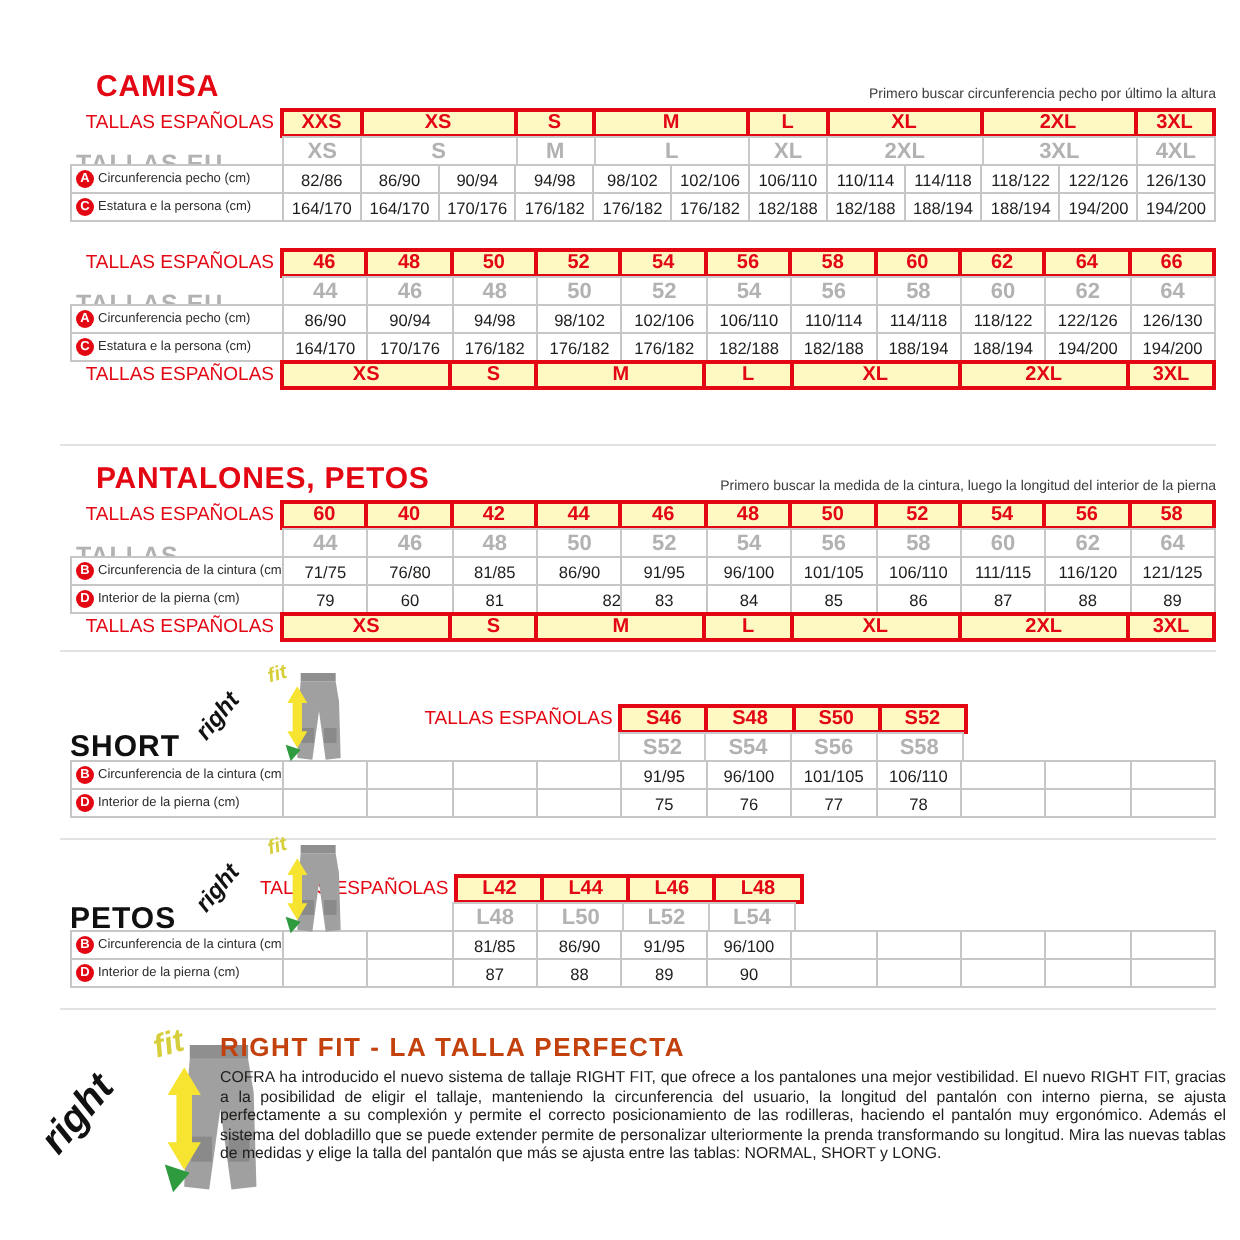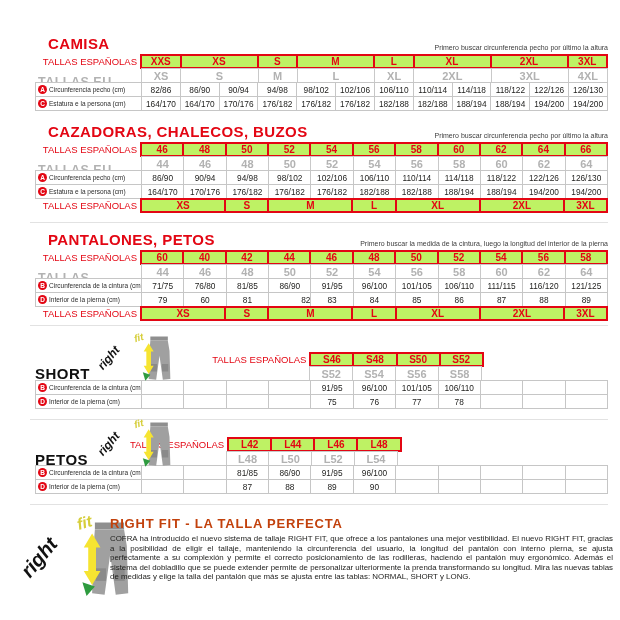--- a/index.html
+++ b/index.html
@@ -14,21 +14,21 @@
   .sec-note { font-size:7px; color:#3c3c3c; white-space:nowrap; padding-bottom:1px; }
 
   
   .trow { display:flex; height:15px; }
   .trow + .trow { margin-top:-1px; }
   .cell { box-sizing:border-box; display:flex; align-items:center; justify-content:center;
           border:1px solid transparent; margin-left:-1px; white-space:nowrap; min-width:0; }
   .trow .cell:first-child { margin-left:0; }
   .cell.v   { border-color:#c6c6c6; font-size:8.3px; color:#1d1d1b; background:#fff; }
   .cell.hg  { border-color:#c9c9c9; font-size:11px; font-weight:bold; color:#b2b2b2; background:#fff; }
-  .cell.hr  { border:2px solid #e30613; margin-left:-2px; font-size:10px; font-weight:bold; color:#e30613; background:#bef264; }
+  .cell.hr  { border:2px solid #e30613; margin-left:-2px; font-size:10px; font-weight:bold; color:#e30613; background:#fef9c3; }
   .cell.lr  { justify-content:flex-end; padding-right:4px; font-size:9.5px; font-weight:normal; color:#e30613; }
   .cell.lg  { justify-content:flex-start; padding-left:2px; font-size:12.5px; font-weight:bold; color:#b2b2b2; letter-spacing:.5px;margin-top:12px; }
   .cell.meas{ border-color:#c6c6c6; justify-content:flex-start; padding-left:2px; font-size:6.5px; color:#2b2b2b; background:#fff; }
   .cell.nb  { }
   .circ { flex:none; display:inline-flex; align-items:center; justify-content:center;
           width:9px; height:9px; border-radius:50%; background:#e30613; color:#fff;
           font-size:6.5px; font-weight:bold; margin-right:2px; }
   .ct { overflow:visible; }
 
   .divider { position:absolute; left:30px; width:578px; height:1px; background:#e2e2e2; }
@@ -215,24 +215,20 @@
           <span class="ct">194/200</span>
         </div>
         <div class="cell v" style="flex-grow: 1; flex-basis: 0px;">
           <span class="ct">194/200</span>
         </div>
       </div>
     </div>
 </div>
 
 <div class="section" style="top:124px">
-  <div class="sec-head">
-    <span class="sec-title">CAZADORAS, CHALECOS, BUZOS</span>
-    <span class="sec-note">Primero buscar circunferencia pecho por último la altura</span>
-  </div>
   <div>
       <div class="trow">
         <div class="cell lr" style="width: 107px; flex: 0 0 auto;">
           <span class="ct">TALLAS ESPAÑOLAS</span>
         </div>
         <div class="cell hr" style="flex-grow: 1; flex-basis: 0px;">
           <span class="ct">46</span>
         </div>
         <div class="cell hr" style="flex-grow: 1; flex-basis: 0px;">
           <span class="ct">48</span>

